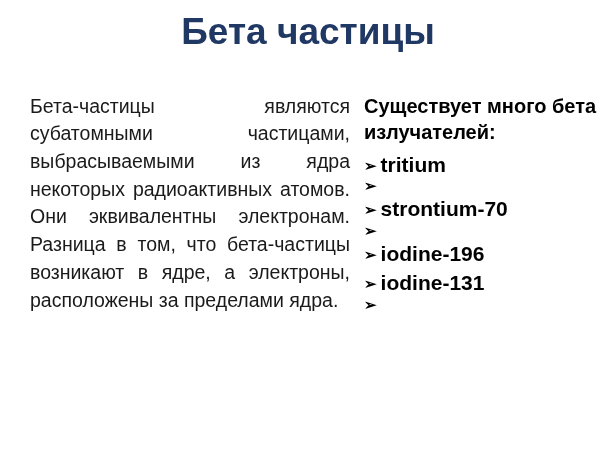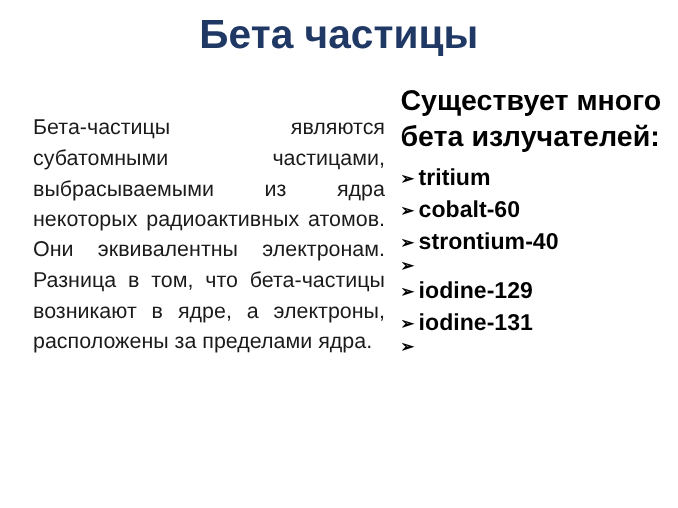--- a/index.html
+++ b/index.html
@@ -52,21 +52,21 @@
     margin: 0;
     font-family: "Liberation Sans", sans-serif;
   }
   .right-col {
     width: 255px;
     box-sizing: border-box;
     padding-left: 14px;
     padding-top: 4px;
   }
   .list-heading {
-    font-size: 26px;
+    font-size: 20px;
     font-weight: bold;
     line-height: 1.3;
     color: #000000;
     margin: 0 0 6px 0;
     font-family: "Liberation Sans", sans-serif;
   }
   ul.iso-list {
     list-style: none;
     margin: 0;
     padding: 0;
@@ -108,32 +108,31 @@
     <div class="right-col">
       <p class="list-heading">Существует много бета излучателей:</p>
 
       <ul class="iso-list">
         <li>
           <span class="bullet-icon">➢</span>
           <span class="iso-label">tritium</span>
         </li>
         <li>
           <span class="bullet-icon">➢</span>
-          <span class="iso-label">cobalt-60</span>
         </li>
         <li>
           <span class="bullet-icon">➢</span>
-          <span class="iso-label">strontium-40</span>
+          <span class="iso-label">strontium-70</span>
         </li>
         <li>
           <span class="bullet-icon">➢</span>
         </li>
         <li>
           <span class="bullet-icon">➢</span>
-          <span class="iso-label">iodine-129</span>
+          <span class="iso-label">iodine-196</span>
         </li>
         <li>
           <span class="bullet-icon">➢</span>
           <span class="iso-label">iodine-131</span>
         </li>
         <li>
           <span class="bullet-icon">➢</span>
         </li>
       </ul>
     </div>

